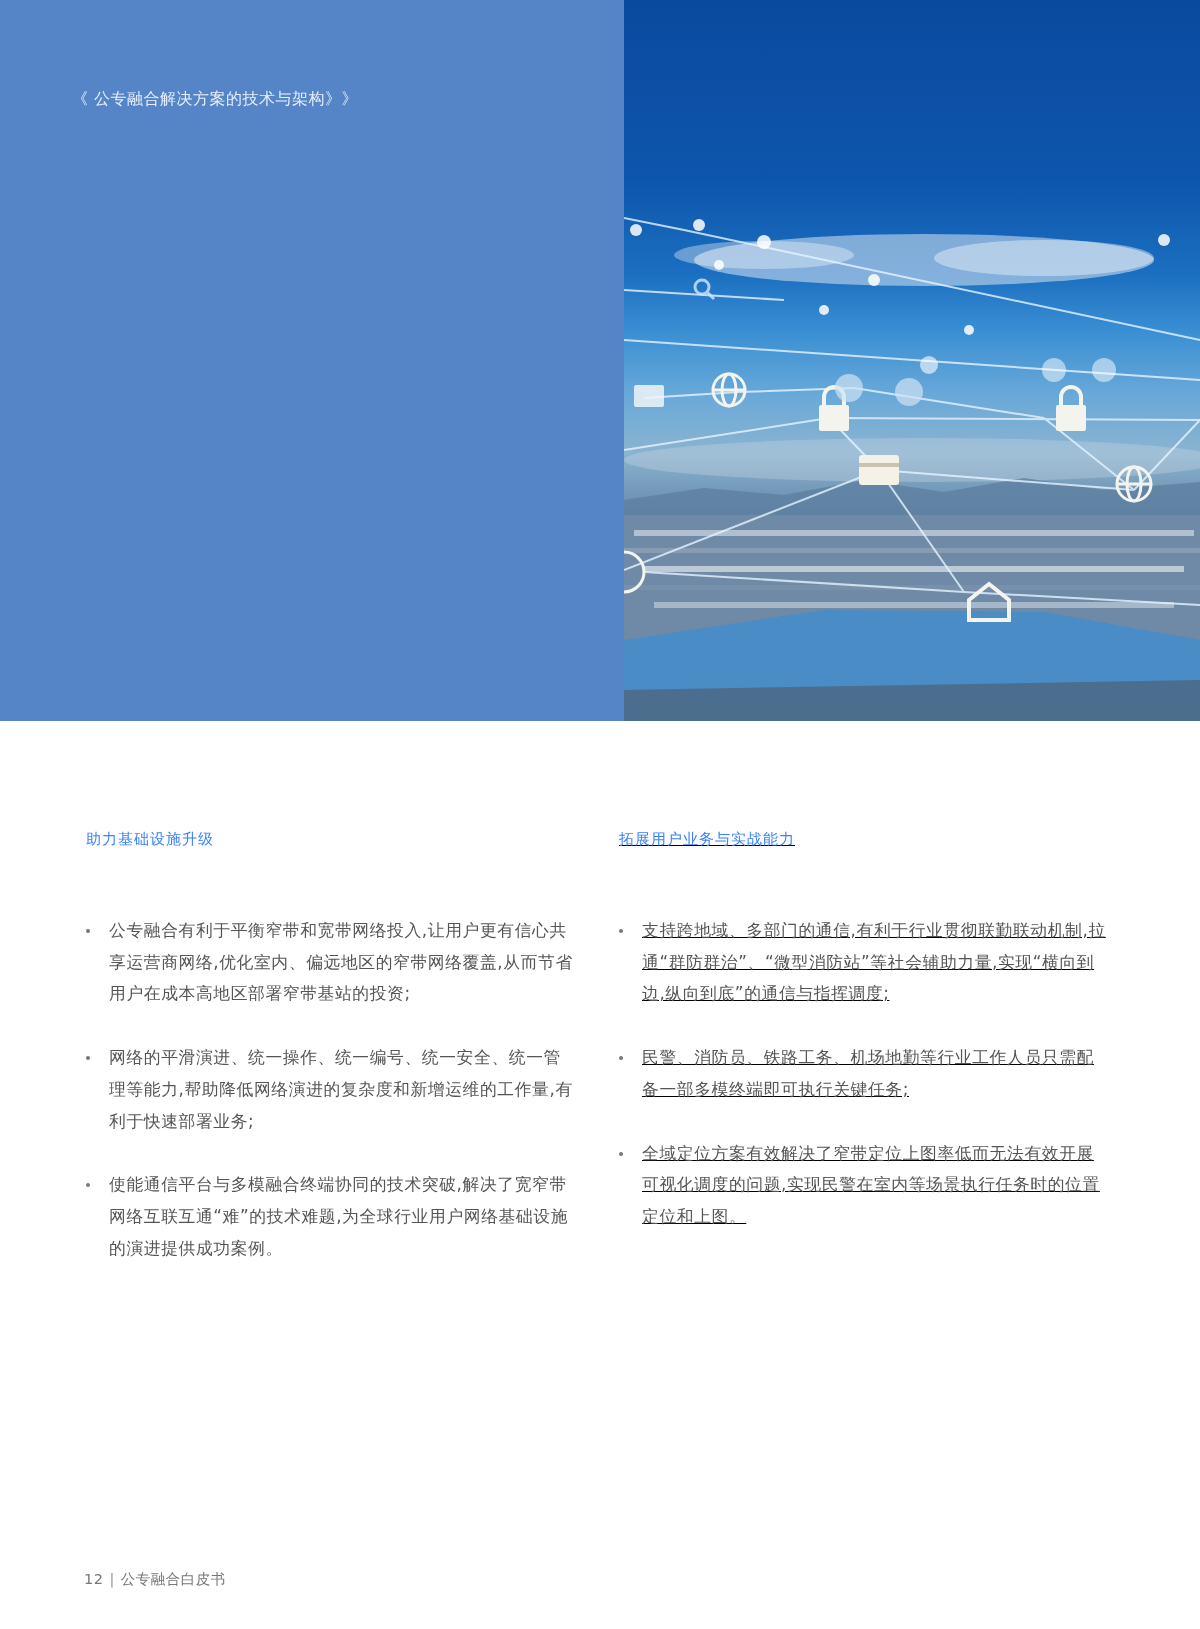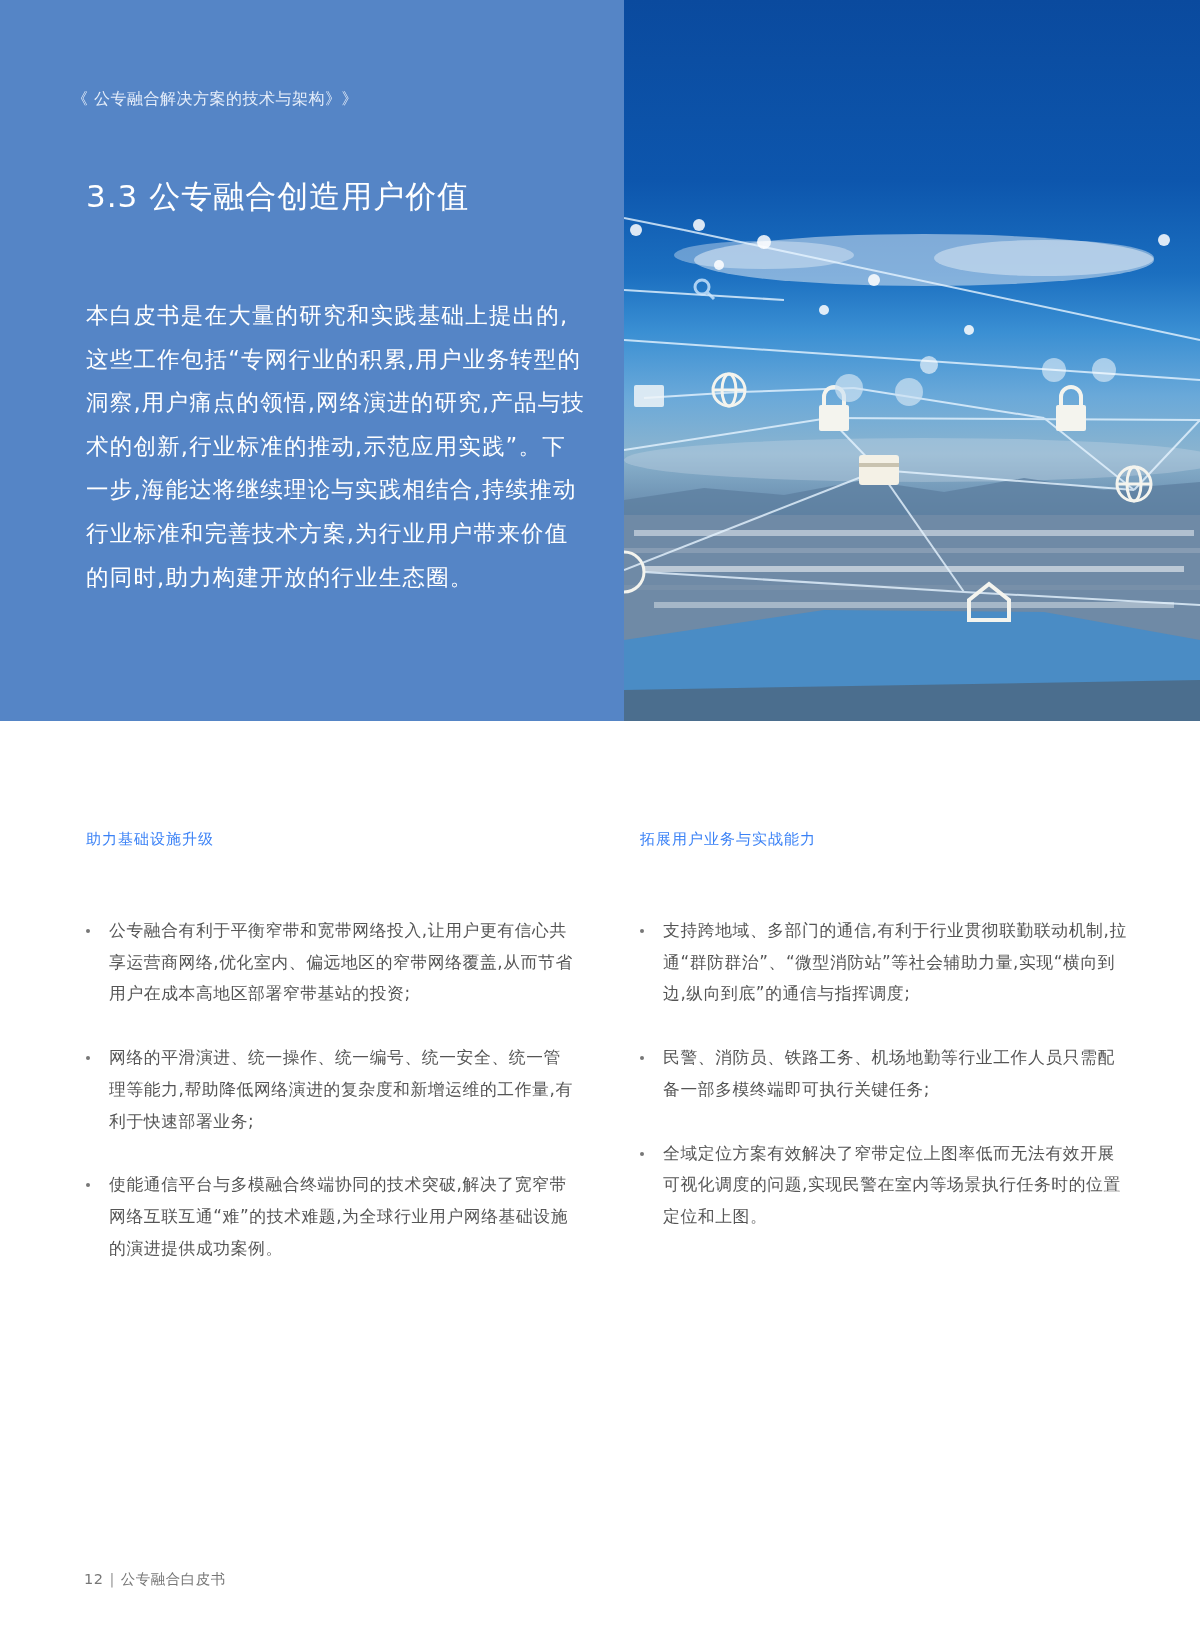--- a/index.html
+++ b/index.html
@@ -12,37 +12,35 @@
   .section-title { position: absolute; left: 86px; top: 176px; font-size: 31px; color: #ffffff; letter-spacing: 1px; font-weight: normal; }
   .intro { position: absolute; left: 86px; top: 294px; width: 500px; font-size: 22.5px; line-height: 43.6px; color: #ffffff; letter-spacing: 1.2px; }
 
   .hero-image { position: absolute; left: 624px; top: 0; width: 576px; height: 721px; overflow: hidden;
     background: linear-gradient(180deg, #0a4a9e 0%, #0d56ad 25%, #1b6fc0 38%, #3a8fd3 46%, #6aa9d9 55%, #8bb4cf 63%, #6b8fb0 70%, #4f6f8f 76%, #5a7e9f 84%, #3f7fb8 92%, #2e5f8c 100%); }
   .hero-image svg { position: absolute; left: 0; top: 0; }
 
   .columns { position: absolute; left: 0; top: 830px; width: 1200px; }
   .col { position: absolute; top: 0; width: 490px; }
   .col-left { left: 86px; }
-  .col-right { left: 640px; }
+  .col-right { left: 619px; text-decoration: underline; }
   .col-heading { font-size: 15px; color: #3b82f6; letter-spacing: 1px; font-weight: normal; height: 40px; }
   .bullets { list-style: none; margin-top: 45px; }
   .bullet { position: relative; padding-left: 23px; font-size: 16.8px; line-height: 31.7px; color: #555555; letter-spacing: 0.6px; margin-bottom: 32px; }
   .bullet-dot { position: absolute; left: 0; top: 14px; width: 4px; height: 4px; border-radius: 50%; background: #777777; }
 
   .footer { position: absolute; left: 84px; top: 1570px; font-size: 14.5px; color: #777777; letter-spacing: 0.5px; text-align: right; }
   .footer .sep { margin: 0 6px; color: #999; }
 </style>
 </head>
 <body>
 
 <div class="hero">
   <div class="hero-panel">
     <div class="breadcrumb">《 公专融合解决方案的技术与架构》》</div>
-    <h1 class="section-title">3.3  公专融合创造用户价值</h1>
-    <p class="intro">本白皮书是在大量的研究和实践基础上提出的, 这些工作包括“专网行业的积累,用户业务转型的洞察,用户痛点的领悟,网络演进的研究,产品与技术的创新,行业标准的推动,示范应用实践”。下一步,海能达将继续理论与实践相结合,持续推动行业标准和完善技术方案,为行业用户带来价值的同时,助力构建开放的行业生态圈。</p>
   </div>
 
   <div class="hero-image">
     <svg width="576" height="721" viewBox="0 0 576 721" xmlns="http://www.w3.org/2000/svg">
 
       <ellipse cx="300" cy="260" rx="230" ry="26" fill="#d9e6f2" opacity="0.55"></ellipse>
       <ellipse cx="420" cy="258" rx="110" ry="18" fill="#eef3f8" opacity="0.45"></ellipse>
       <ellipse cx="140" cy="255" rx="90" ry="14" fill="#ffffff" opacity="0.35"></ellipse>
       <ellipse cx="300" cy="460" rx="300" ry="22" fill="#c9d8e6" opacity="0.35"></ellipse>
 

